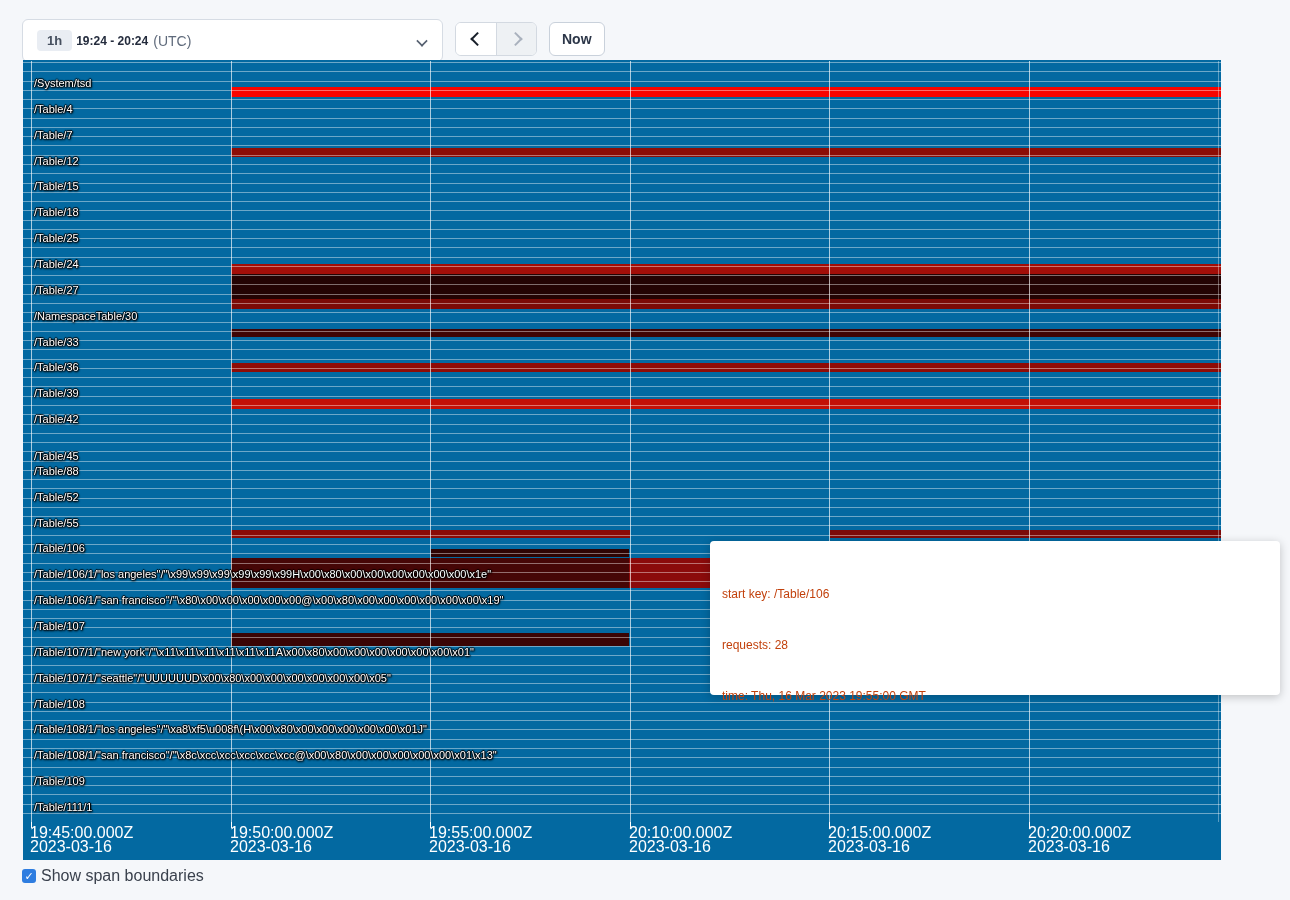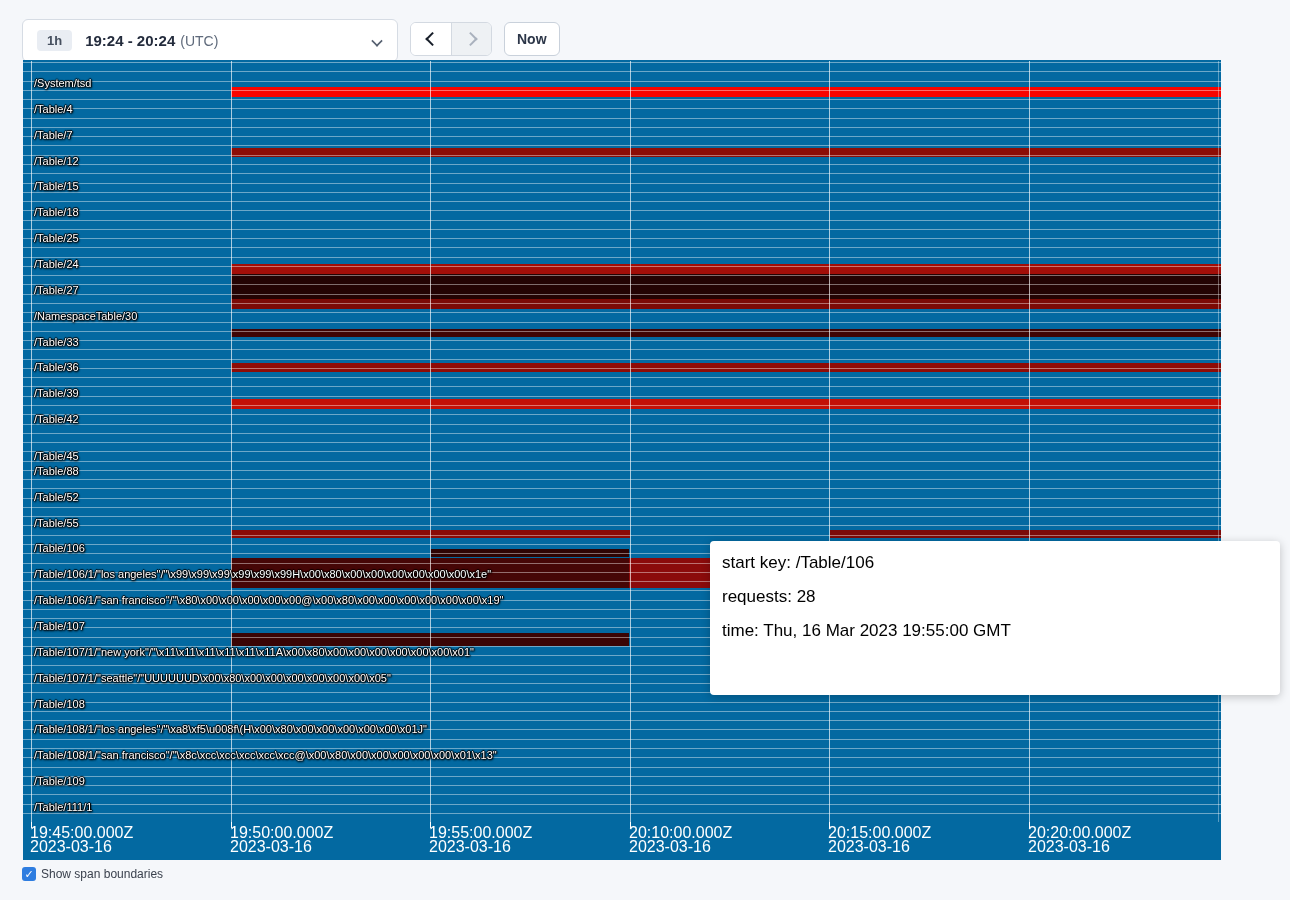--- a/index.html
+++ b/index.html
@@ -8,28 +8,28 @@
     background:#f5f7fa;
     font-family:"Liberation Sans","DejaVu Sans",sans-serif;
     position:relative;
     overflow:hidden;
   }
   .page { position:absolute; inset:0; }
 
   
   .toolbar { position:absolute; left:22px; top:19px; display:flex; align-items:flex-start; }
   .range-select {
-    width:376px; height:43px; background:#fff; border:1px solid #d6dce4; border-radius:6px;
+    width:421px; height:43px; background:#fff; border:1px solid #d6dce4; border-radius:6px;
     display:flex; align-items:center; padding:0 16px 0 14px; cursor:pointer;
   }
   .range-badge {
     background:#e9edf3; color:#46505f; font-size:13px; font-weight:bold;
     border-radius:4px; padding:4px 10px; line-height:1;
   }
-  .range-text { margin-left:13px; font-size:15px; font-weight:bold; color:#242c3d; }
+  .range-text { margin-left:4px; font-size:12px; font-weight:bold; color:#242c3d; }
   .range-zone { margin-left:5px; font-size:14px; color:#5f6a7b; }
   .range-caret { margin-left:auto; width:9px; height:9px; position:relative; }
   .range-caret::before {
     content:""; position:absolute; left:0; top:0; width:8px; height:8px;
     border-right:2px solid #566070; border-bottom:2px solid #566070; transform:rotate(45deg) scale(.8);
   }
   .nav-group {
     margin-left:12px; margin-top:3px; height:34px; display:flex; background:#fff;
     border:1px solid #d3d9e1; border-radius:6px; overflow:hidden;
   }
@@ -67,31 +67,31 @@
   .axis-tick { position:absolute; top:762px; width:1px; height:6px; background:#fff; }
   .axis-label { position:absolute; top:766px; color:#fff; font-size:16px; line-height:13.5px; white-space:nowrap; }
 
   
   .tooltip {
     position:absolute; left:710px; top:541px; width:570px; height:154px;
     background:#fff; border-radius:4px; box-shadow:0 2px 10px rgba(0,0,0,.22);
     padding:12px 12px; z-index:10;
   }
   .tooltip-line {
-    font-size:17px; color:#000000; line-height:19px; margin-bottom:15px; white-space:nowrap; overflow:hidden;
+    font-size:12px; color:#c2410c; line-height:19px; margin-bottom:15px; white-space:nowrap; overflow:hidden;margin-top:32px;
   }
 
   
   .footer-row { position:absolute; left:22px; top:867px; display:flex; align-items:center; }
   .checkbox {
     width:14px; height:14px; background:#2e7de0; border-radius:3px; cursor:pointer;
     display:flex; align-items:center; justify-content:center; flex:none;
   }
   .checkbox .mark { color:#fff; font-size:11px; line-height:11px; font-weight:bold; }
-  .checkbox-label { margin-left:5px; font-size:12px; color:#3a414d; }
+  .checkbox-label { margin-left:5px; font-size:16px; color:#3a414d; }
 </style>
 </head>
 <body>
 
 <div class="page">
 
   <div class="toolbar">
     <div class="range-select">
       <span class="range-badge">1h</span>
       <span class="range-text">19:24 - 20:24</span>

